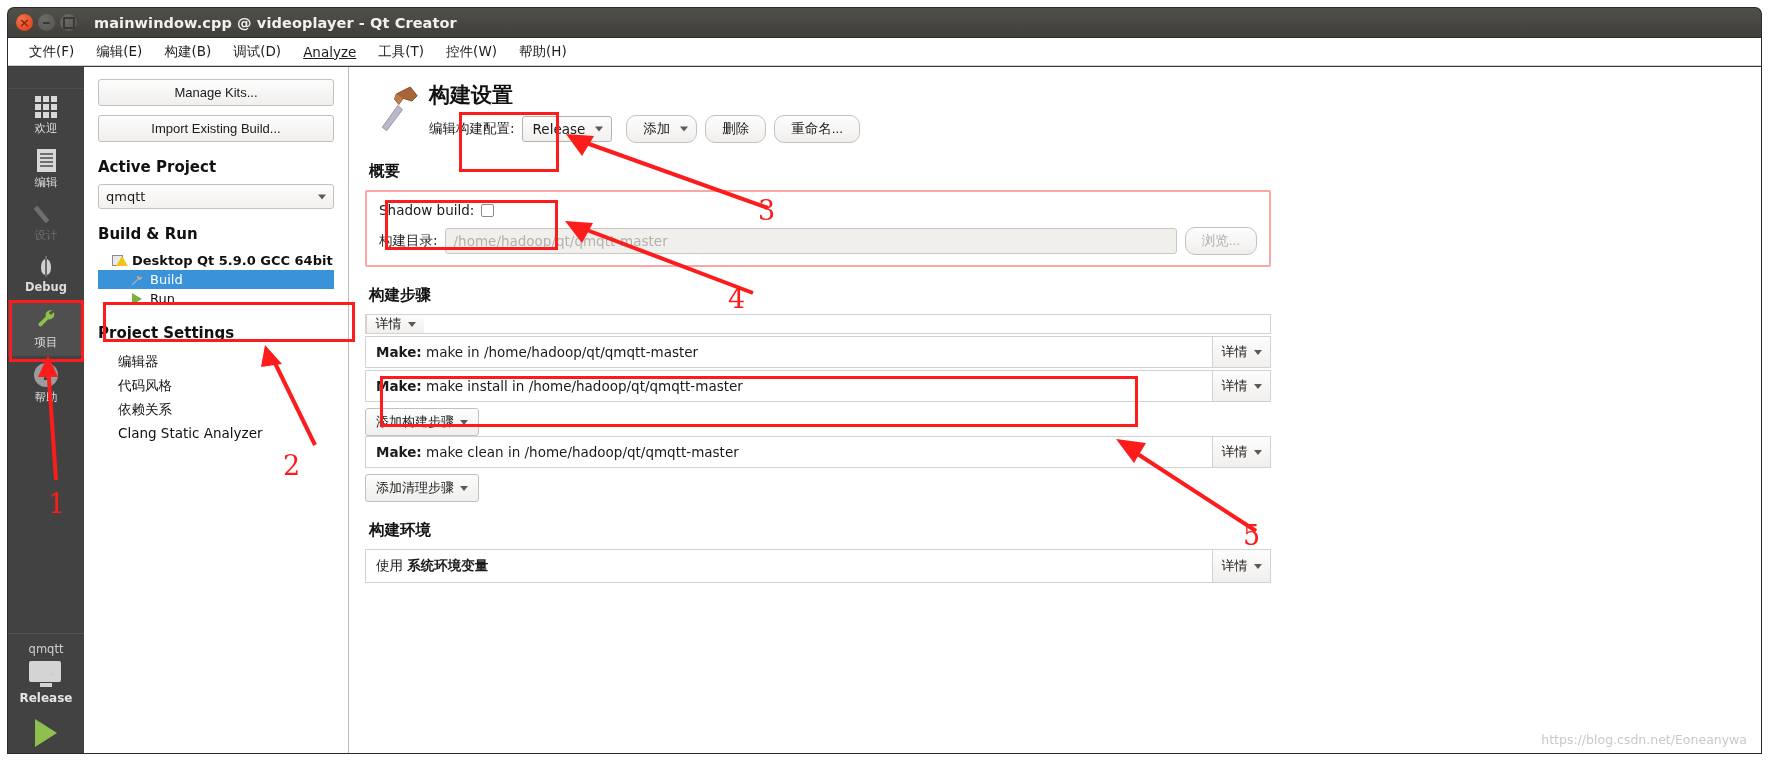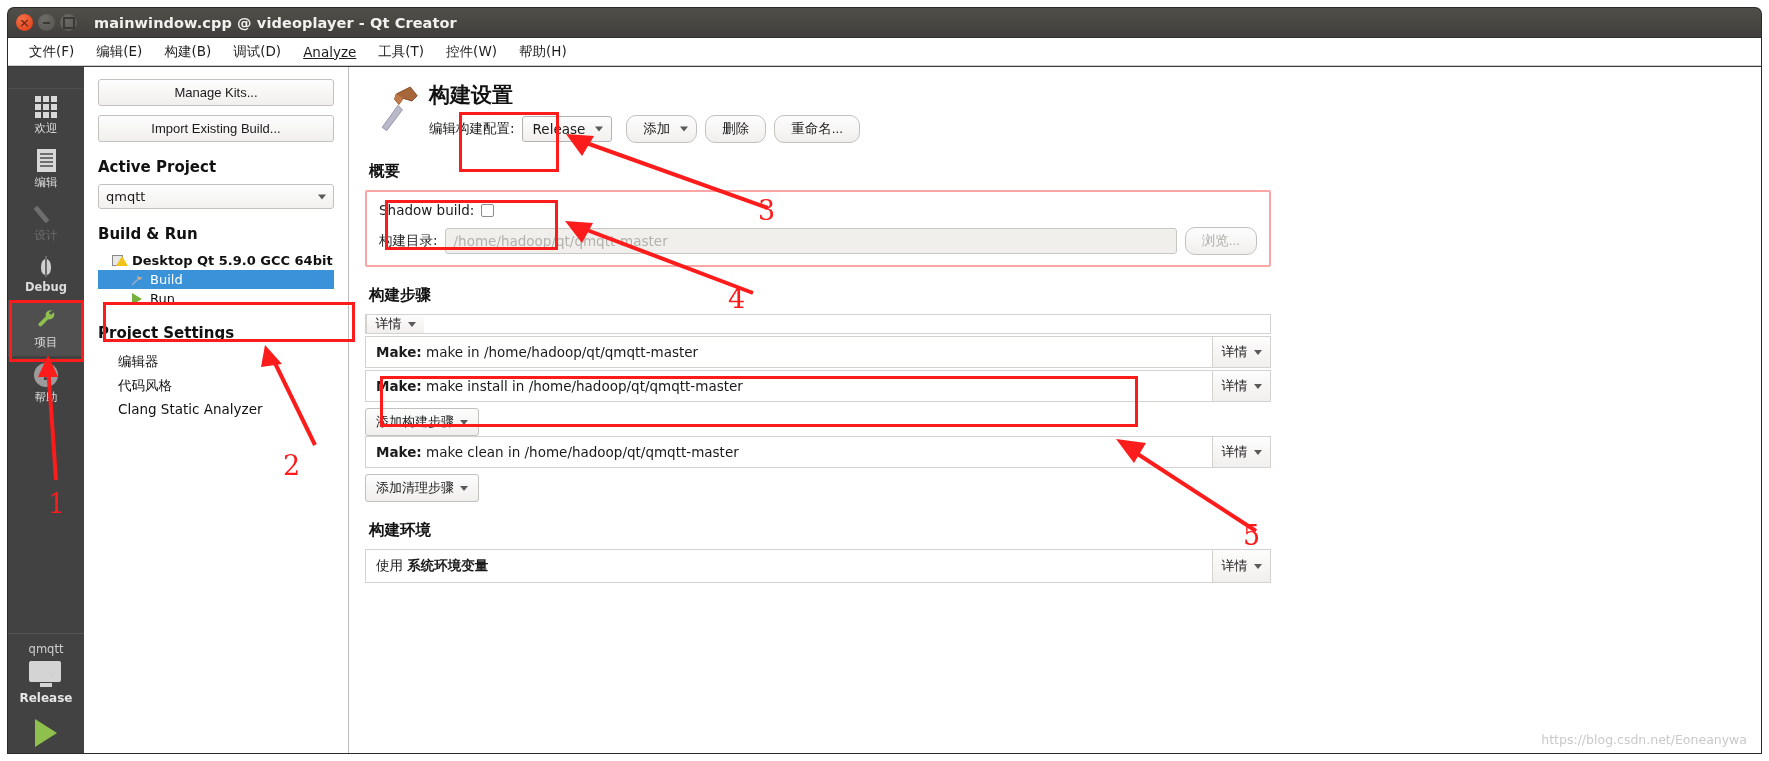--- a/index.html
+++ b/index.html
@@ -498,20 +498,21 @@
       </div>
 
       <div class="tree-row child">
         <span class="run-mini"></span>
         <span>Run</span>
       </div>
 
       <div class="panel-heading">Project Settings</div>
       <div class="settings-link">编辑器</div>
       <div class="settings-link">代码风格</div>
+      <div class="settings-link">依赖关系</div>
       <div class="settings-link">Clang Static Analyzer</div>
     </div>
 
     <div id="settings-pane">
 
       <div id="bs-header">
         <svg id="hammer-big" viewBox="0 0 48 52">
           <path d="M6 48 L24 23 L29 28 L11 52 Z" fill="#b9b9c9" stroke="#8d8da0" stroke-width="1"></path>
           <path d="M22 10 L38 2 L46 12 L40 18 L30 15 L25 22 L20 16 Z" fill="#a7653a" stroke="#7b4524" stroke-width="1"></path>
           <path d="M22 10 L30 15 L25 22 L20 16 Z" fill="#c07b48"></path>

